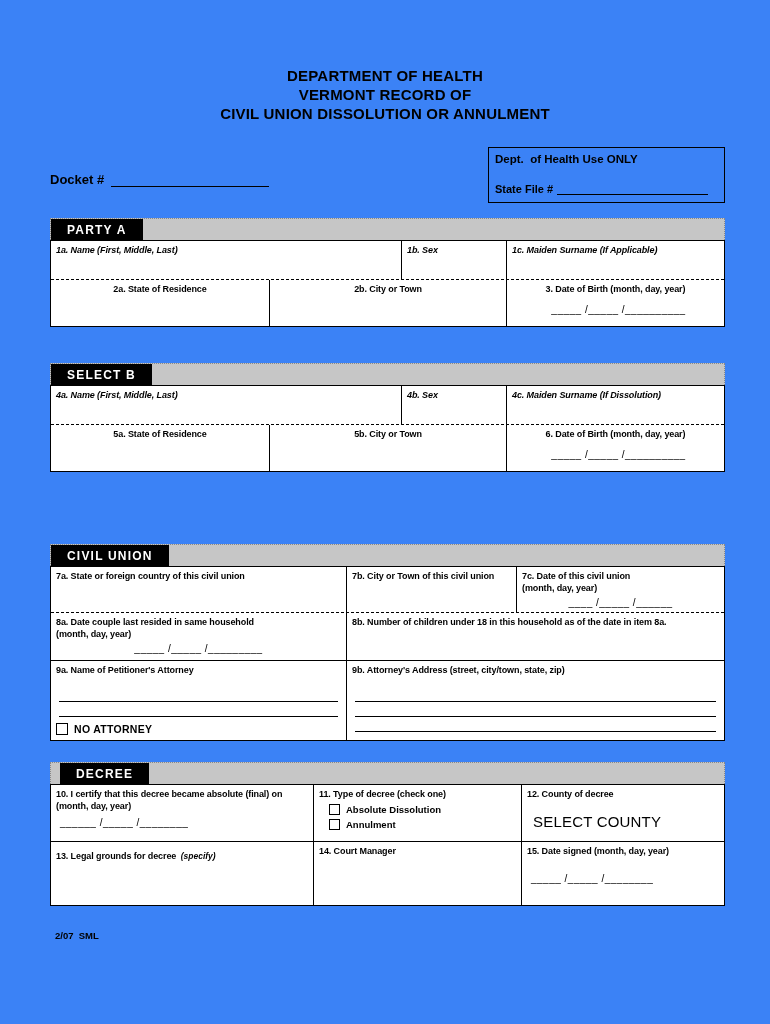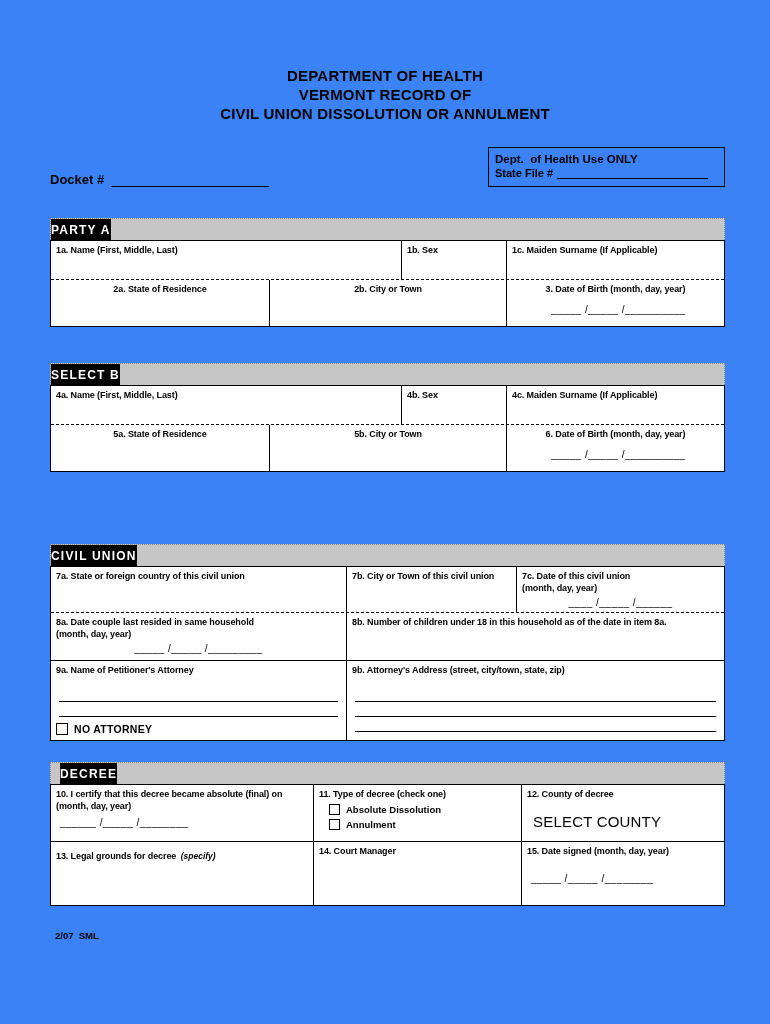--- a/index.html
+++ b/index.html
@@ -8,49 +8,49 @@
     font-family:"Liberation Sans","DejaVu Sans",sans-serif; color:#000; overflow:hidden;
   }
   
   .title-block { position:absolute; top:66px; left:0; width:770px; text-align:center;
     font-weight:bold; font-size:15px; line-height:19px; letter-spacing:0.2px; }
   
   .docket { position:absolute; top:172px; left:50px; font-weight:bold; font-size:13px;
     display:flex; align-items:flex-end; }
   .docket-line { display:inline-block; width:158px; border-bottom:1.5px solid #000;
     height:13px; margin-left:7px; }
-  .dept-box { position:absolute; top:147px; left:488px; width:237px; height:40px;
+  .dept-box { position:absolute; top:147px; left:488px; width:237px; height:56px;
     border:1.5px solid #000; box-sizing:border-box; padding:5px 6px 7px 6px;
     display:flex; flex-direction:column; justify-content:space-between; }
   .dept-line1 { font-weight:bold; font-size:11.5px; white-space:pre; }
   .dept-line2 { font-weight:bold; font-size:11px; display:flex; align-items:flex-end; }
   .dept-file-line { flex:1; border-bottom:1px solid #000; height:12px; margin-left:4px; margin-right:10px; }
   
   .section { position:absolute; left:50px; width:675px; }
   #party-a   { top:218px; }
   #party-b   { top:363px; }
   #civil-union { top:544px;border-radius:27px; }
   #decree    { top:762px; }
   .bar { height:22px; background:#c6c6c6; display:flex; align-items:stretch;
     border:1px dotted #888; border-bottom:none; box-sizing:border-box; }
   .bar-label { background:#000; color:#fff; font-weight:bold; font-size:12px;
-    letter-spacing:1.2px; padding:0 0; display:flex; align-items:center; }
+    letter-spacing:1.2px; padding:0 16px; display:flex; align-items:center; }
   .bar-label.inset { margin-left:9px; }
   .tbl { border:1.5px solid #000; background:#fff; }
   .row { display:grid; }
   .row.top-dashed { border-top:1px dashed #000; }
   .row.top-solid  { border-top:1px solid #000; }
   .cell { border-left:1px solid #000; padding:3px 5px; box-sizing:border-box; overflow:hidden; }
   .row .cell:first-child { border-left:none; }
   .cols-p1 { grid-template-columns:350px 105px 1fr; }
   .cols-p2 { grid-template-columns:218px 237px 1fr; }
   .cols-c1 { grid-template-columns:295px 170px 1fr; }
   .cols-c2 { grid-template-columns:295px 1fr; }
   .cols-d  { grid-template-columns:262px 208px 1fr; }
-  .h38{min-height:38px;} .h46{min-height:46px;text-align:center;} .h45{min-height:45px;}
+  .h38{min-height:38px;font-style:italic;} .h46{min-height:46px;text-align:center;} .h45{min-height:45px;}
   .h47{min-height:47px;} .h79{min-height:79px;} .h56{min-height:56px;} .h63{min-height:63px;}
   .lbl, .hint { font-weight:bold; font-size:9px; letter-spacing:-0.1px; line-height:12px; }
   .blank { font-size:10px; letter-spacing:0.5px; white-space:pre; font-weight:normal; }
   .dob-blank    { margin:9px 0 0 6px; }
   .cu-date-blank{ margin-top:3px; text-align:center; }
   .hh-blank     { margin-top:3px; text-align:center; }
   .certify-blank{ margin:5px 0 0 4px; }
   .signed-blank { margin:16px 0 0 4px; }
   .write-line { border-bottom:1px solid #000; height:14px; margin:0 3px; }
   .first-gap { margin-top:11px; }
@@ -125,21 +125,21 @@
     </div>
     <div class="tbl">
       <div class="row cols-p1 h38">
         <div class="cell">
           <div class="lbl">4a. Name (First, Middle, Last)</div>
         </div>
         <div class="cell">
           <div class="lbl">4b. Sex</div>
         </div>
         <div class="cell">
-          <div class="lbl">4c. Maiden Surname (If Applicable)</div>
+          <div class="lbl">4c. Maiden Surname (If Dissolution)</div>
         </div>
       </div>
       <div class="row cols-p2 h46 top-dashed">
         <div class="cell">
           <div class="lbl">5a. State of Residence</div>
         </div>
         <div class="cell">
           <div class="lbl">5b. City or Town</div>
         </div>
         <div class="cell">

